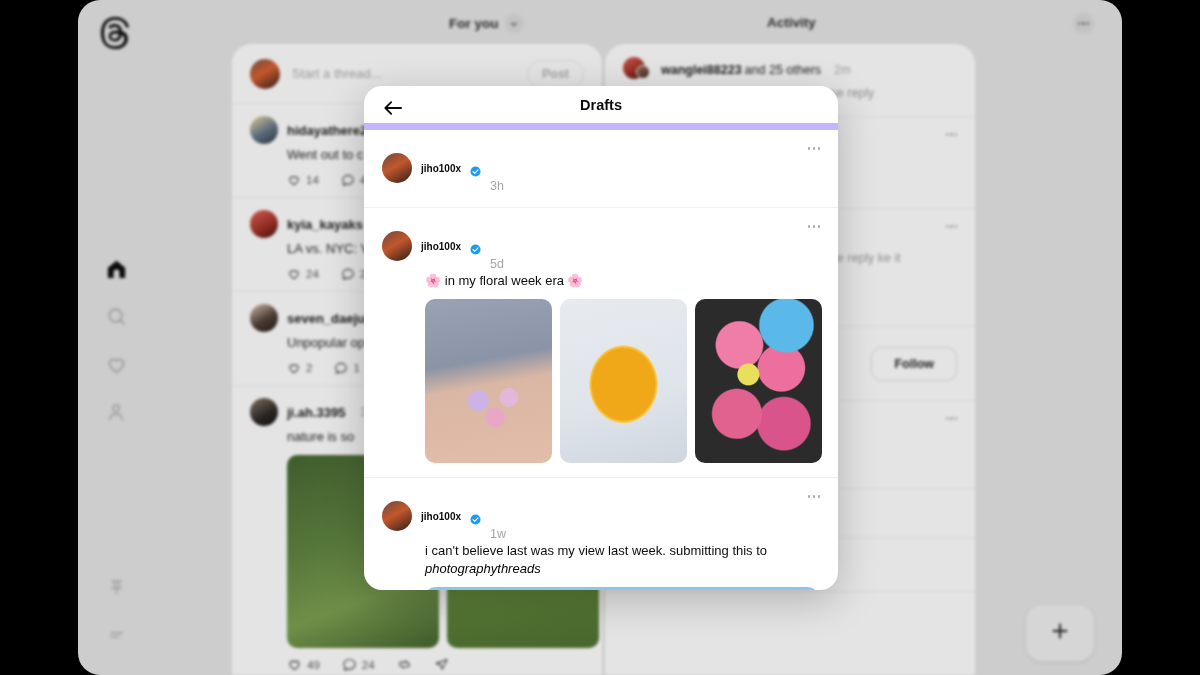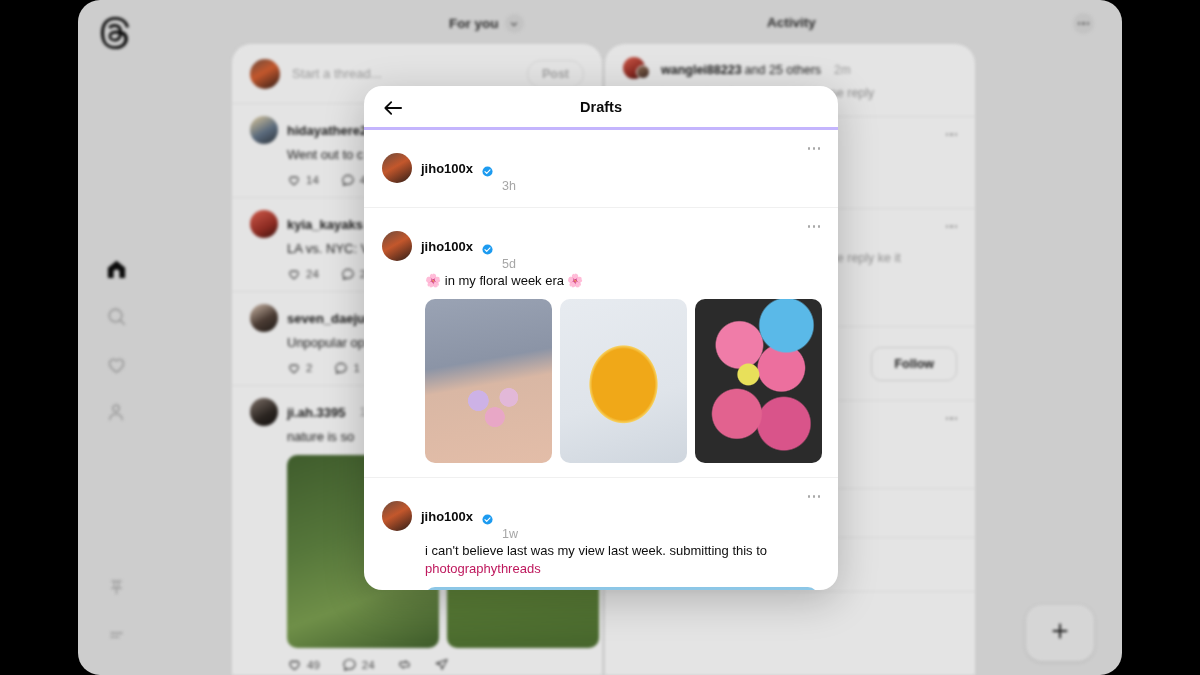--- a/index.html
+++ b/index.html
@@ -143,40 +143,40 @@
     position: absolute;
     left: 286px; top: 86px; width: 474px; height: 504px;
     background: #fff;
     border-radius: 18px;
     box-shadow: 0 10px 40px rgba(0,0,0,.22);
     overflow: hidden;
     display: flex; flex-direction: column;
   }
   #drafts-header {
     height: 44px; flex: none; position: relative;
-    border-bottom: 3px solid #c4b5fd;
+    border-bottom: 7px solid #c4b5fd;
     display: flex; align-items: center; justify-content: flex-end;
   }
   #drafts-back { position: absolute; left: 16px; top: 10px; width: 26px; height: 24px;
                  display: flex; align-items: center; justify-content: center; }
   #drafts-title {
     width: 100%; text-align: center;
     font-size: 14.5px; font-weight: 700; color: #0a0a0a;
   }
   #drafts-list { flex: 1; overflow: hidden; }
   .draft {
     padding: 13px 18px 14px 18px;
     border-bottom: 1px solid #f0f0f0;
     position: relative;
   }
   .d-head { display: flex; align-items: center; gap: 9px; }
-  .d-name { font-size: 13px; font-weight: 700; color: #0a0a0a; }
+  .d-name { font-size: 10px; font-weight: 700; color: #0a0a0a; }
   .d-time { font-size: 12.5px; color: #a6a6a6; margin-top: 36px; }
   .d-text { font-size: 13px; line-height: 18px; color: #0d0d0d; margin-left: 43px; margin-top: 1px; }
-  .d-link { color: #be185d; }
+  .d-link { color: #000000; font-style: italic; }
   .d-more { position: absolute; right: 18px; top: 17px; display: flex; gap: 2.5px; }
   .d-more .dot3 { background: #a8a8a8; }
   .d-media { margin-left: 43px; margin-top: 9px; display: flex; gap: 8px; }
   .verified { width: 11px; height: 11px; flex: none; }
 
   
   .ph-ring { background:
       radial-gradient(circle at 55% 72%, #e8a7c6 0 7%, transparent 7.5%),
       radial-gradient(circle at 42% 62%, #cdb2e6 0 8%, transparent 8.5%),
       radial-gradient(circle at 66% 60%, #e2b8d8 0 7%, transparent 7.5%),

